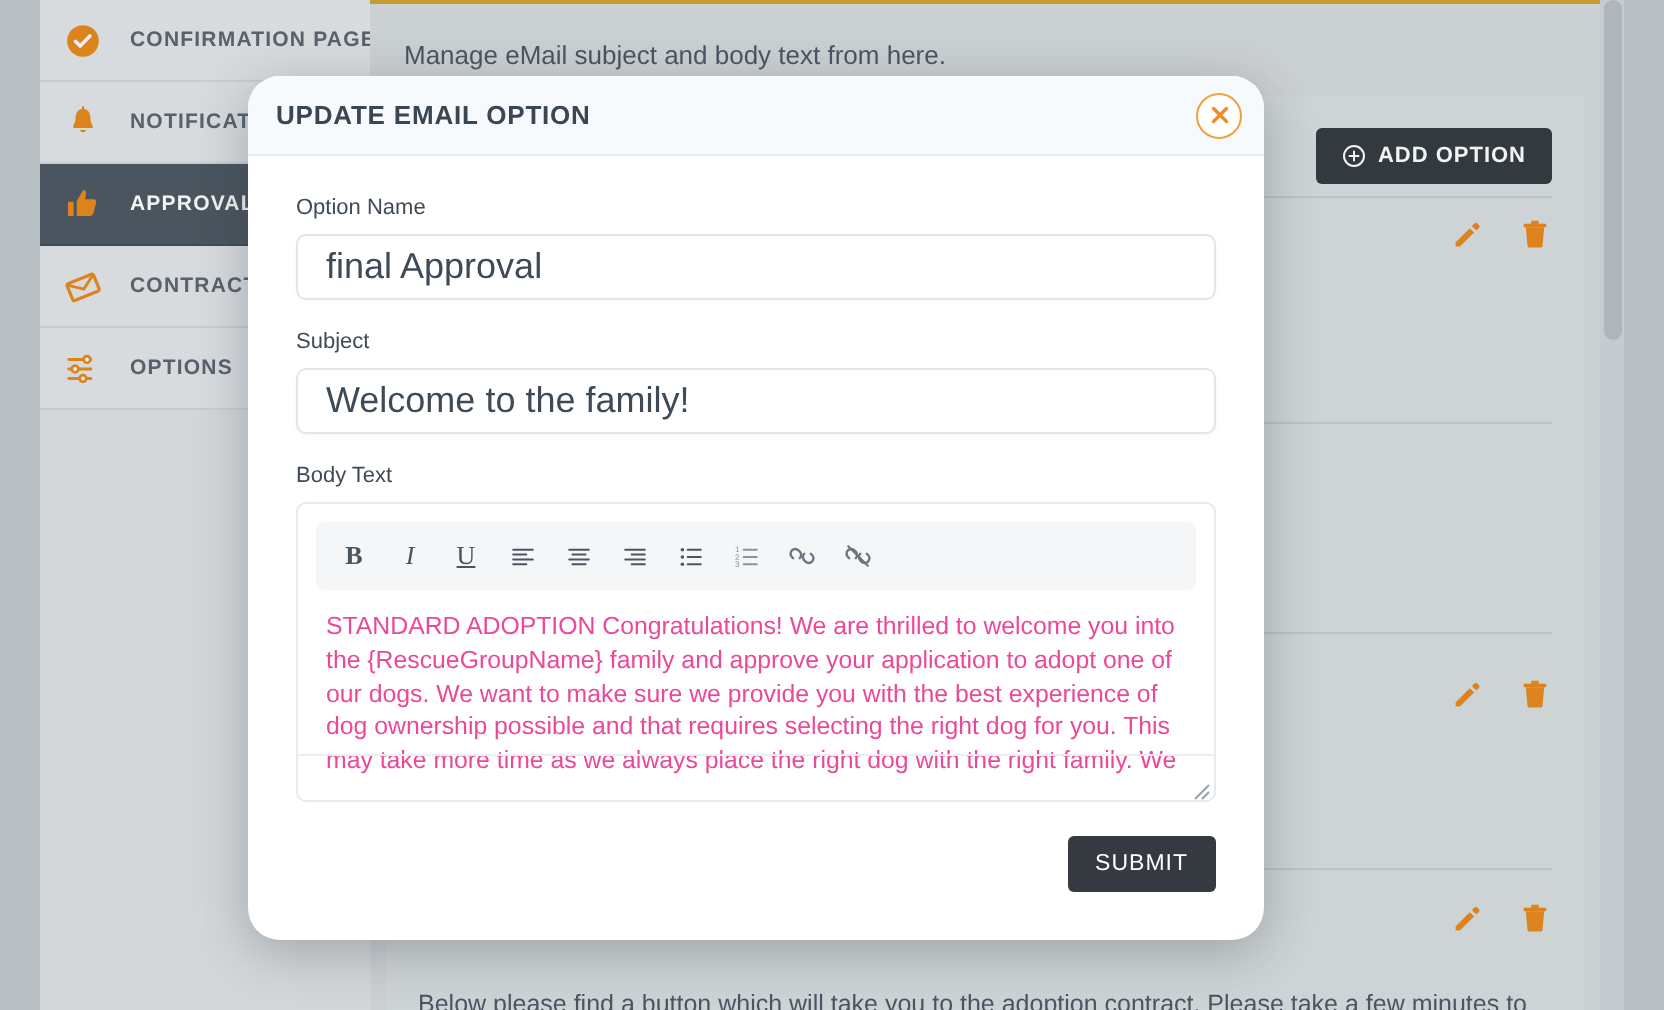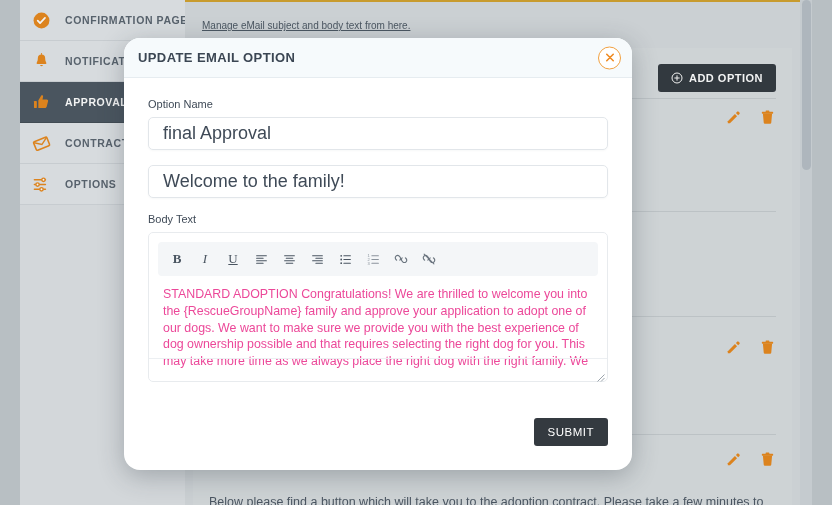--- a/index.html
+++ b/index.html
@@ -38,21 +38,21 @@
     position: absolute; left: 185px; top: 0; right: 20px; bottom: 0;
     background: #d3d8dc;
   }
   .panel {
     position: absolute; left: 0; top: 0; right: 12px; bottom: 0;
     background: #d6dadd;
     border-top: 2px solid #d3a22e;
   }
   .panel-sub {
     position: absolute; left: 17px; top: 18px;
-    font-size: 10px; color: #4e5965; text-decoration: underline;
+    font-size: 13px; color: #4e5965;
   }
   .card {
     position: absolute; left: 8px; right: 8px; top: 46px; bottom: 0;
     background: #d9dde0;
   }
   .add-option-btn {
     position: absolute; right: 16px; top: 16px;
     background: #343a40; color: #fff;
     font-size: 11px; font-weight: bold; letter-spacing: .5px;
     padding: 8px 13px; border-radius: 3px;
@@ -320,20 +320,21 @@
     </div>
 
     <div class="modal-body">
 
       <div class="field-block">
         <div class="field-label">Option Name</div>
         <input class="text-input" type="text" value="final Approval" placeholder="Option Name" style="">
       </div>
 
       <div class="field-block">
+        <div class="field-label">Subject</div>
         <input class="text-input" type="text" value="Welcome to the family!" placeholder="Subject" style="">
       </div>
 
       <div class="field-block">
         <div class="field-label">Body Text</div>
 
         <div class="editor-shell">
 
           <div class="editor-toolbar">
             <span class="tb-btn" style="font-weight:bold;font-family:'Liberation Serif',serif;">B</span>

